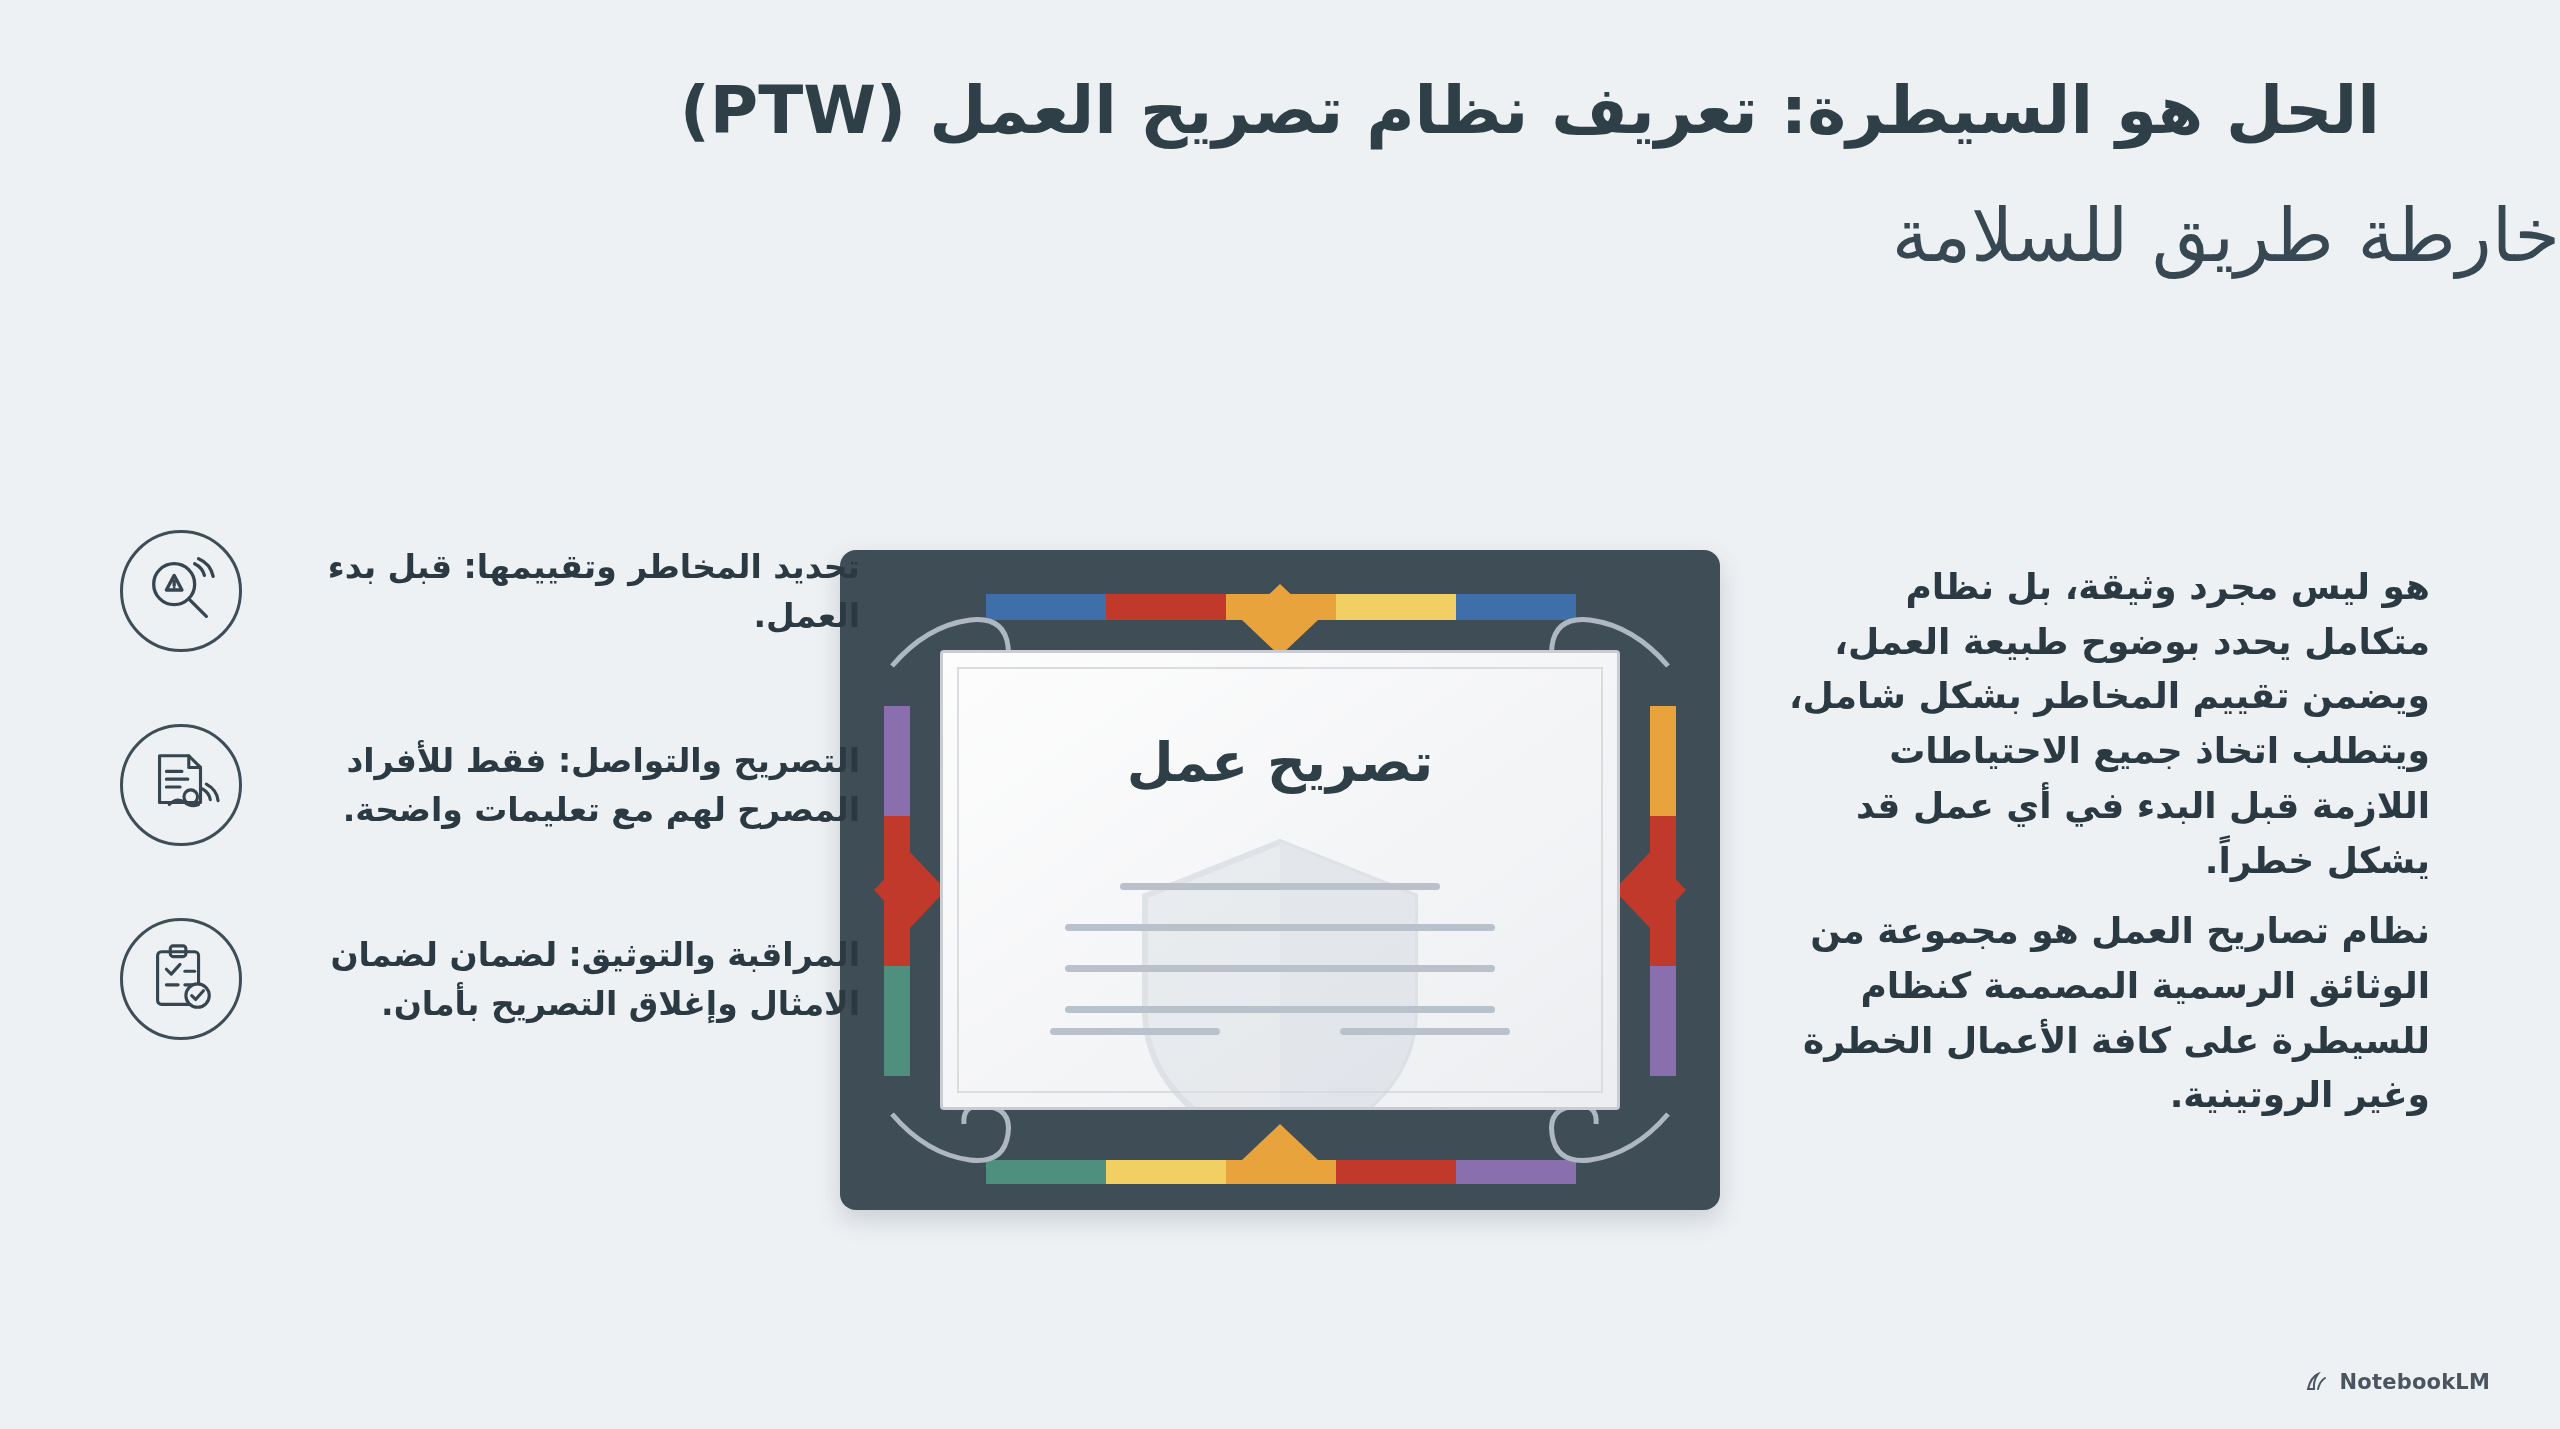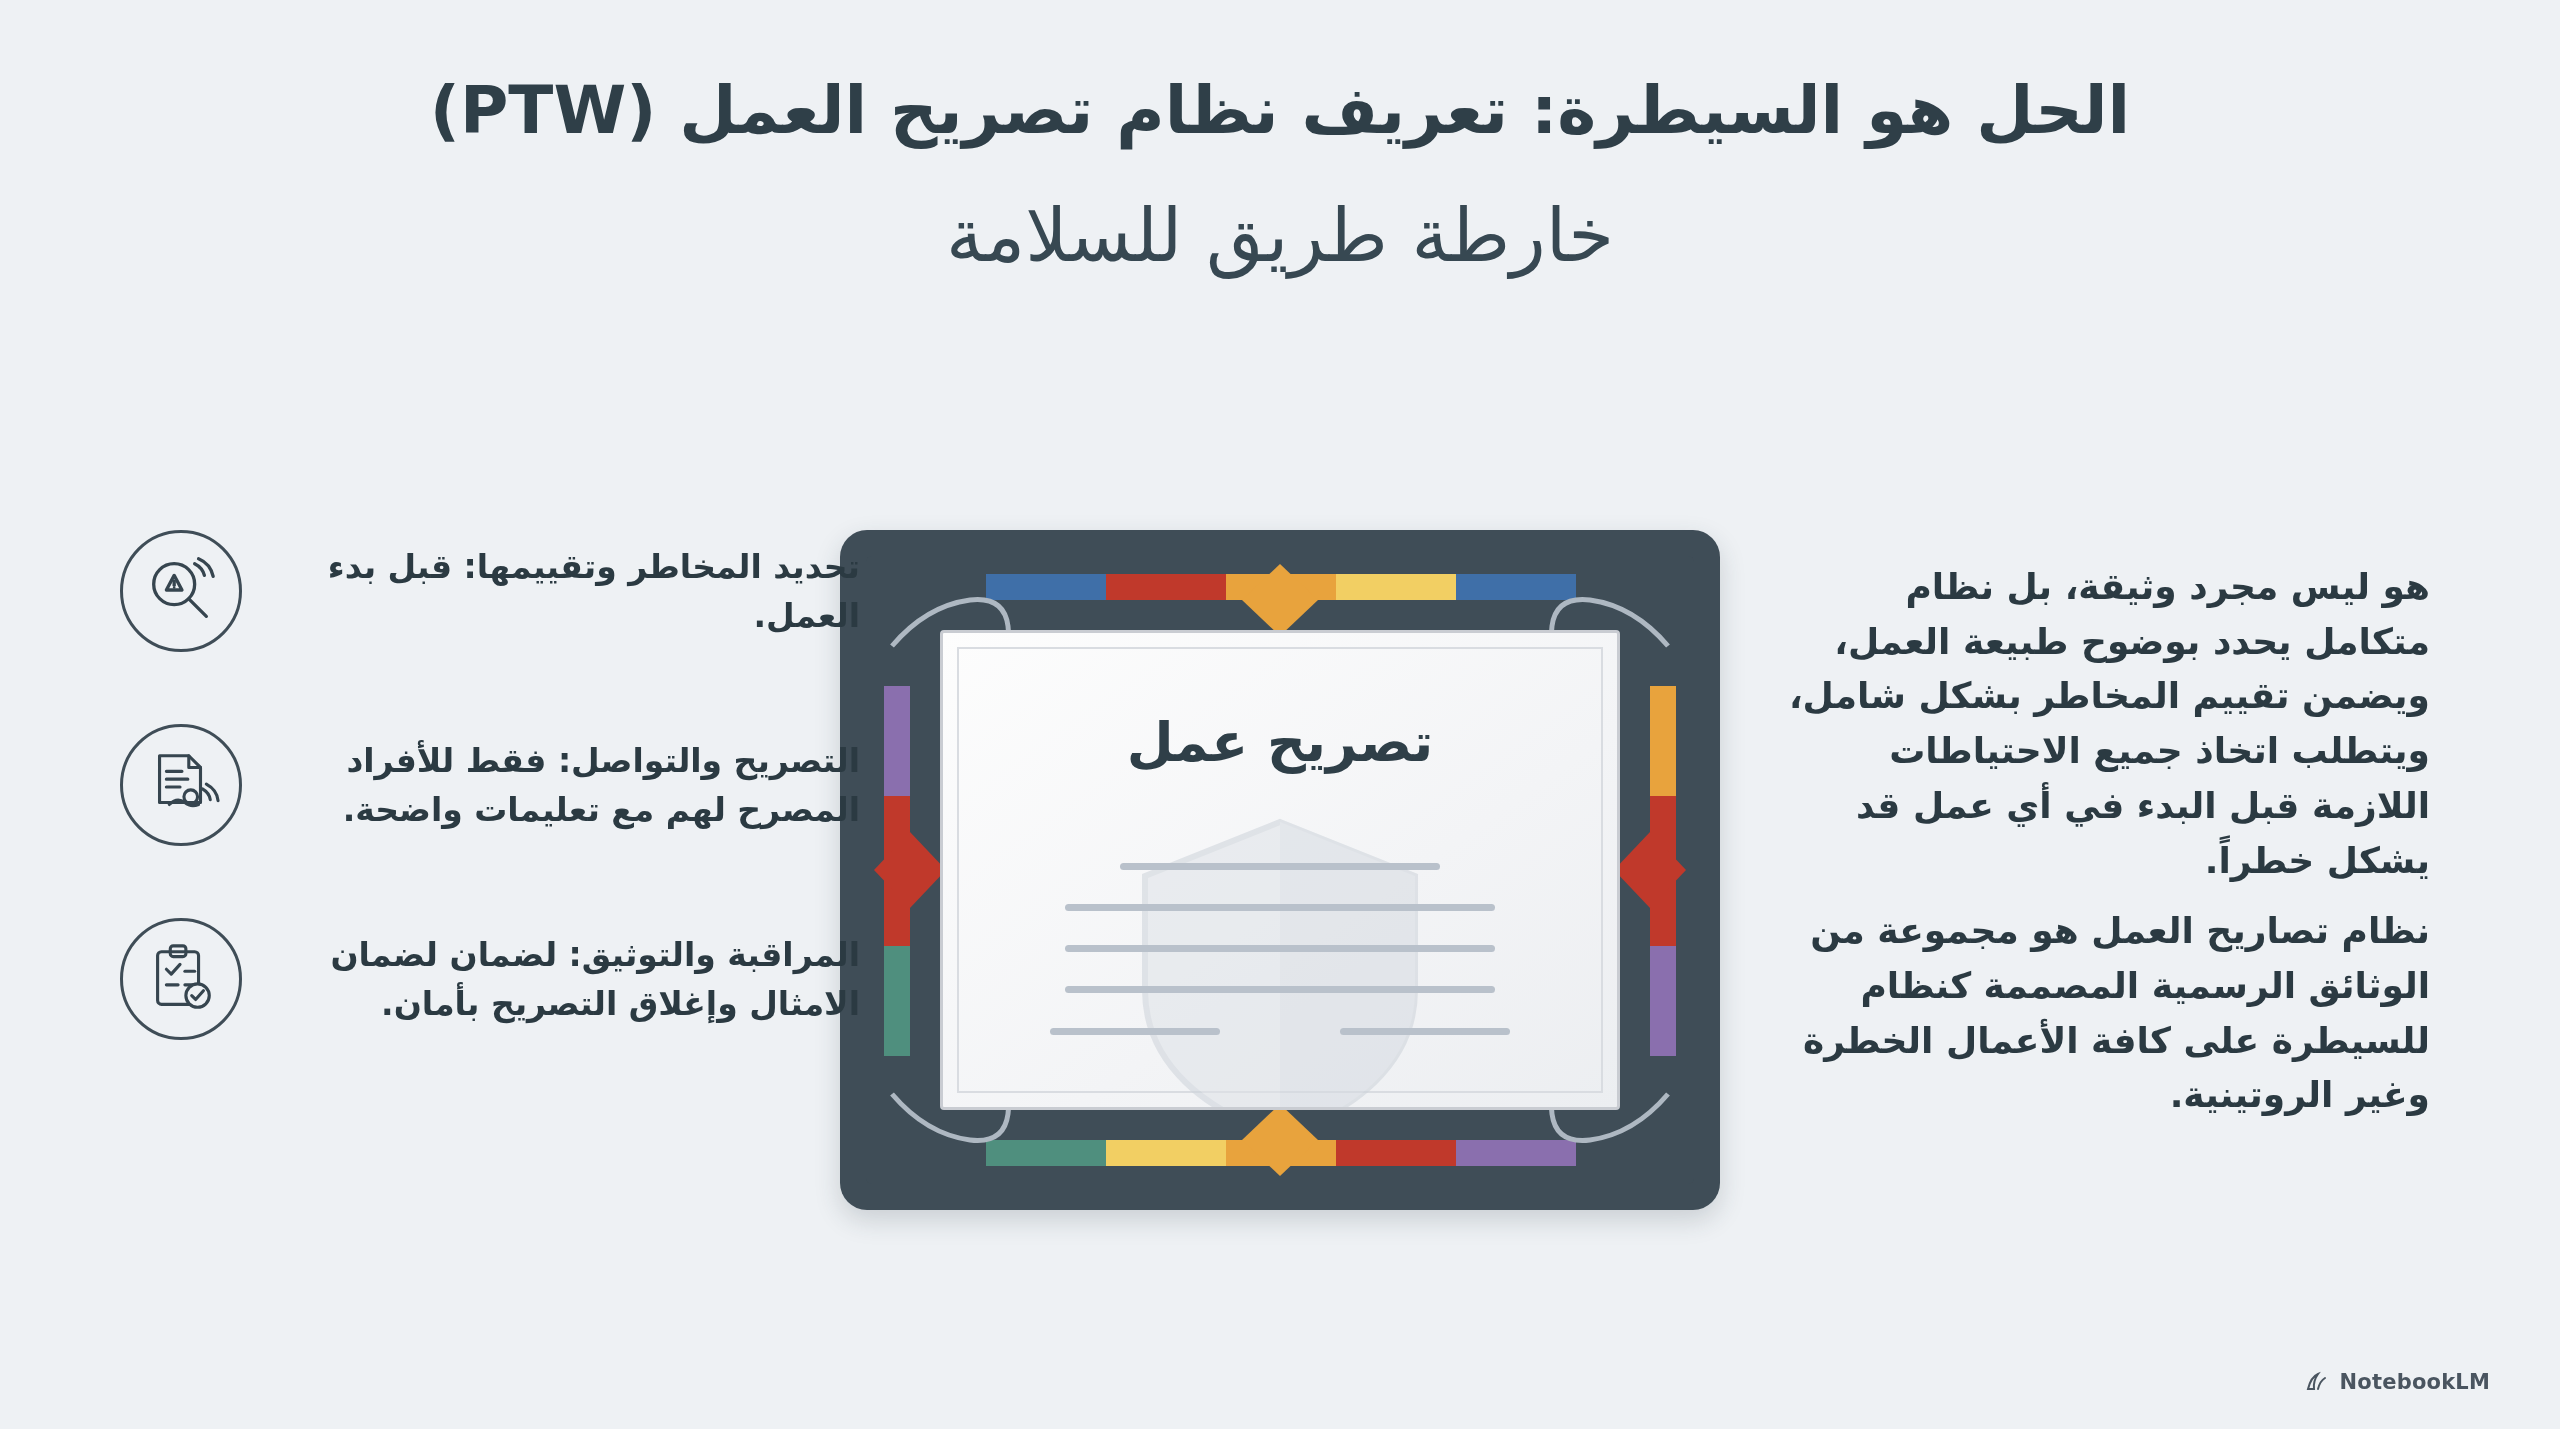--- a/index.html
+++ b/index.html
@@ -21,21 +21,20 @@
     inset: 0;
     background: #eef1f4;
   }
 
   
   .title-block {
     position: absolute;
     top: 70px;
     left: 0;
     right: 0;
-    text-align: center;
   }
   .main-title {
     font-size: 66px;
     font-weight: 700;
     color: #2f3f48;
     line-height: 1.25;
     letter-spacing: 0;
     padding: 0 180px;
   }
   .sub-title {
@@ -81,24 +80,25 @@
     left: 50%;
     top: 10px;
     transform: translateX(-50%);
     width: 880px;
     height: 680px;
   }
   .cert-outer {
     position: absolute;
     inset: 0;
     background: #3f4d57;
-    border-radius: 27px;
+    border-radius: 16px;
     box-shadow: 0 10px 26px rgba(40,55,66,.18);
     padding: 26px;
     box-sizing: border-box;
+    margin-top: 20px;
   }
   .cert-ornament {
     position: absolute;
     inset: 26px;
     border-radius: 6px;
     background: #3f4d57;
     overflow: hidden;
   }
   .cert-inner {
     position: absolute;

